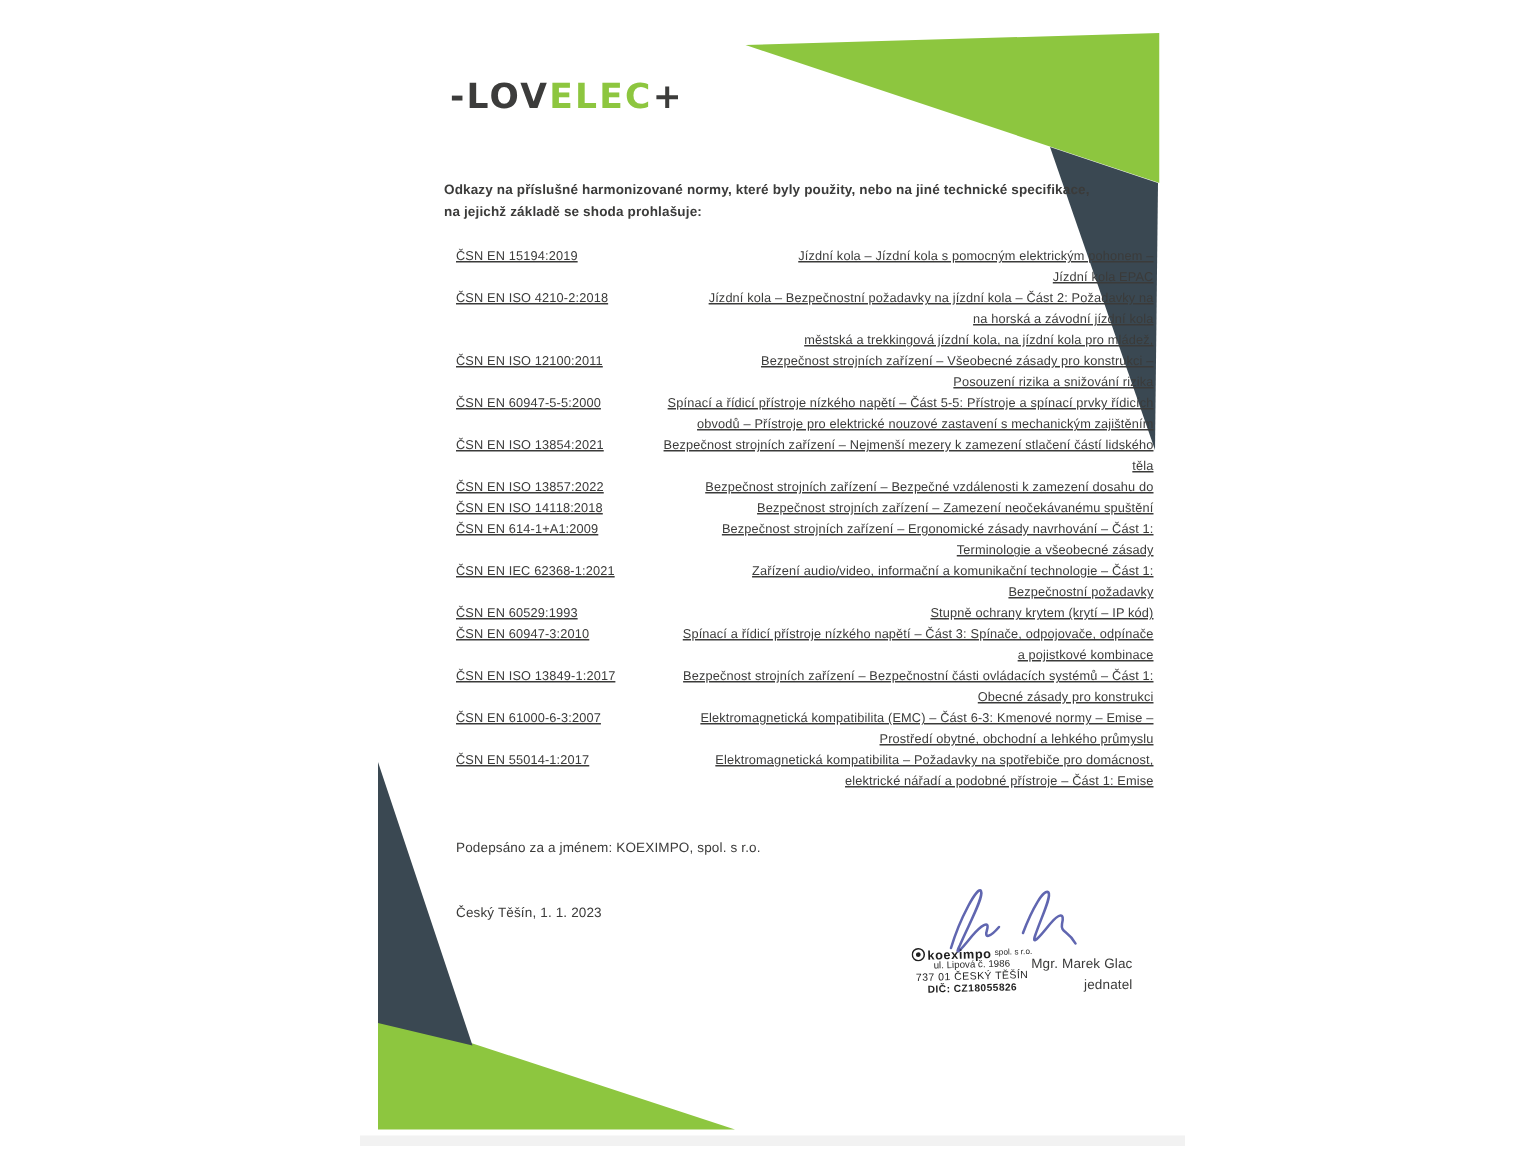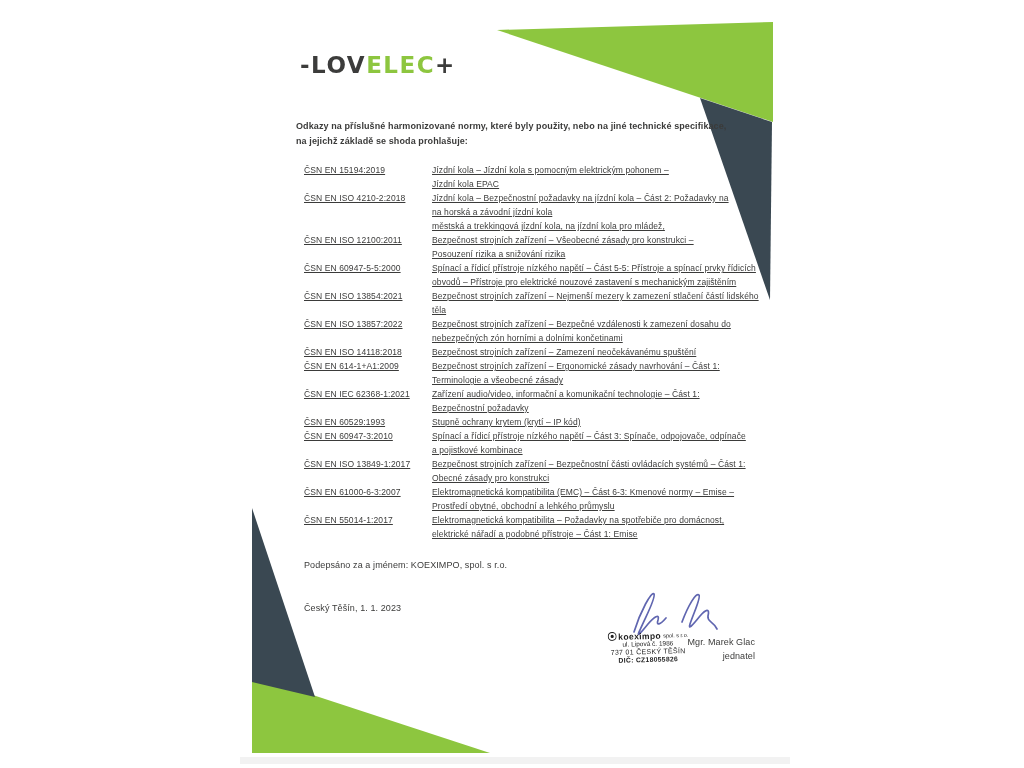--- a/index.html
+++ b/index.html
@@ -29,21 +29,21 @@
     font-size:9px;font-weight:700;line-height:15px;
     letter-spacing:.1px;
   }
   .std-list{
     position:absolute;left:52px;top:155px;width:465px;
     font-size:8.5px;line-height:14px;letter-spacing:.1px;text-decoration:underline;
   }
   .std-row{display:flex;}
   .std-code{width:128px;flex:0 0 128px;white-space:nowrap;}
   .std-desc{flex:1;}
-  .std-desc div{white-space:nowrap;}
+  .std-desc div{white-space:nowrap;text-align:right;}
   .signed-for{
     position:absolute;left:52px;top:552px;
     font-size:9px;font-weight:400;letter-spacing:.1px;white-space:nowrap;
   }
   .place-date{
     position:absolute;left:52px;top:595px;
     font-size:9px;letter-spacing:.1px;white-space:nowrap;
   }
   .signature-svg{position:absolute;left:368px;top:574px;}
   .stamp{
@@ -118,21 +118,20 @@
         <div class="std-code">ČSN EN ISO 13854:2021</div>
         <div class="std-desc">
           <div>Bezpečnost strojních zařízení – Nejmenší mezery k zamezení stlačení částí lidského</div>
           <div>těla</div>
         </div>
       </div>
       <div class="std-row">
         <div class="std-code">ČSN EN ISO 13857:2022</div>
         <div class="std-desc">
           <div>Bezpečnost strojních zařízení – Bezpečné vzdálenosti k zamezení dosahu do</div>
-          <div>nebezpečných zón horními a dolními končetinami</div>
         </div>
       </div>
       <div class="std-row">
         <div class="std-code">ČSN EN ISO 14118:2018</div>
         <div class="std-desc">
           <div>Bezpečnost strojních zařízení – Zamezení neočekávanému spuštění</div>
         </div>
       </div>
       <div class="std-row">
         <div class="std-code">ČSN EN 614-1+A1:2009</div>

